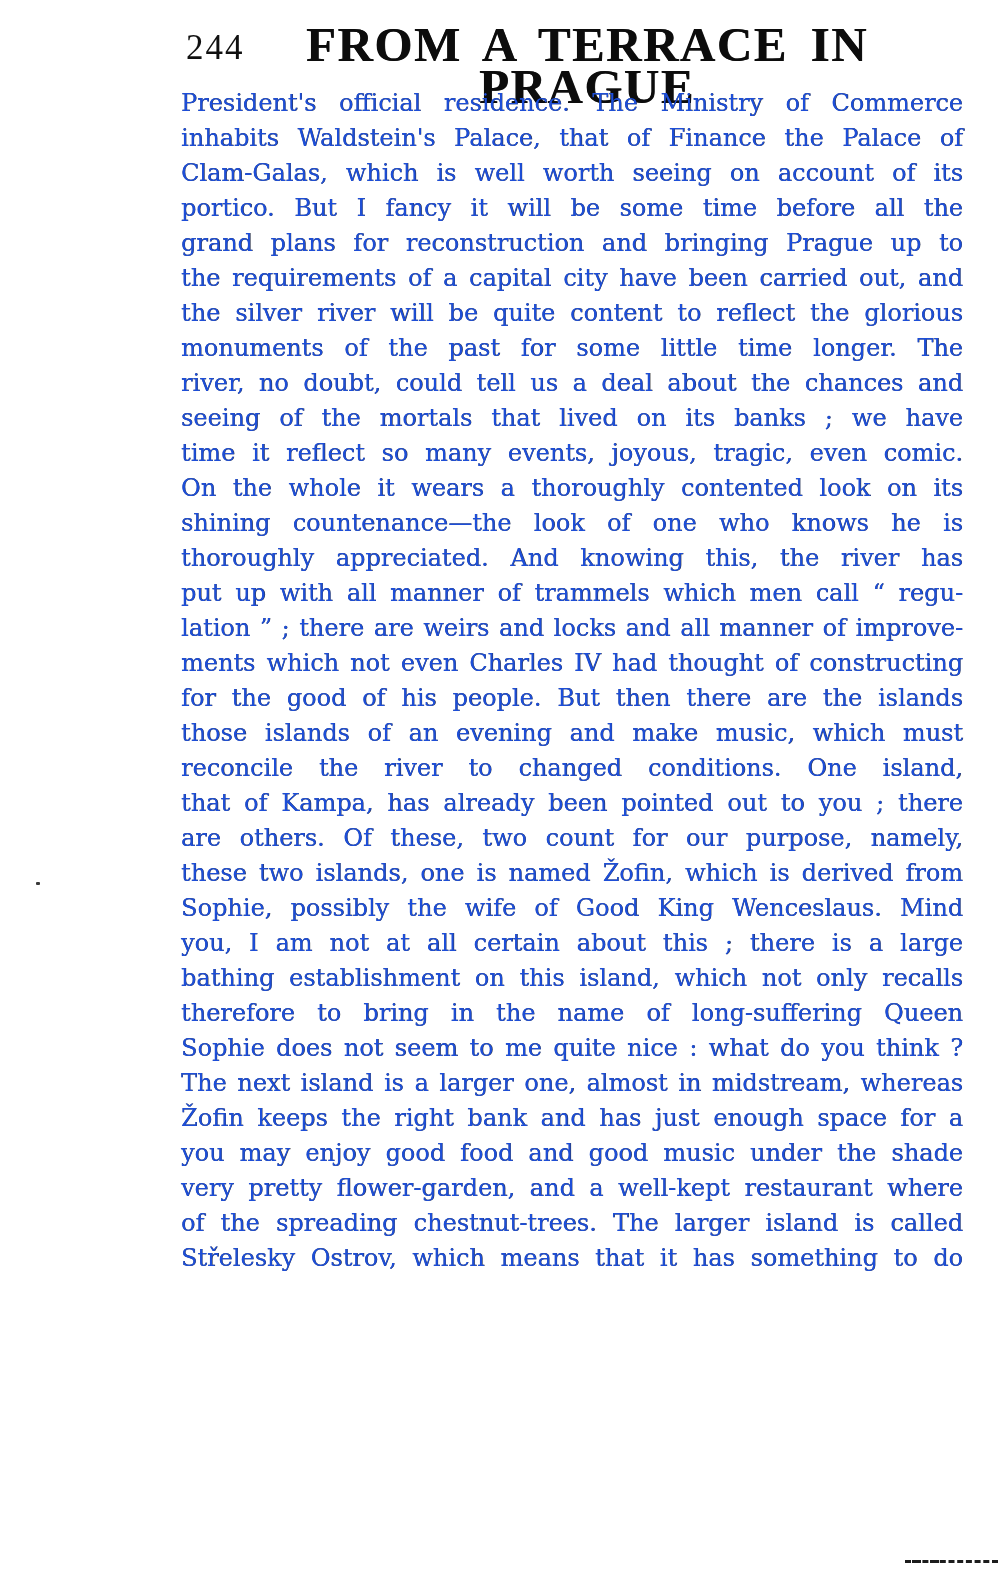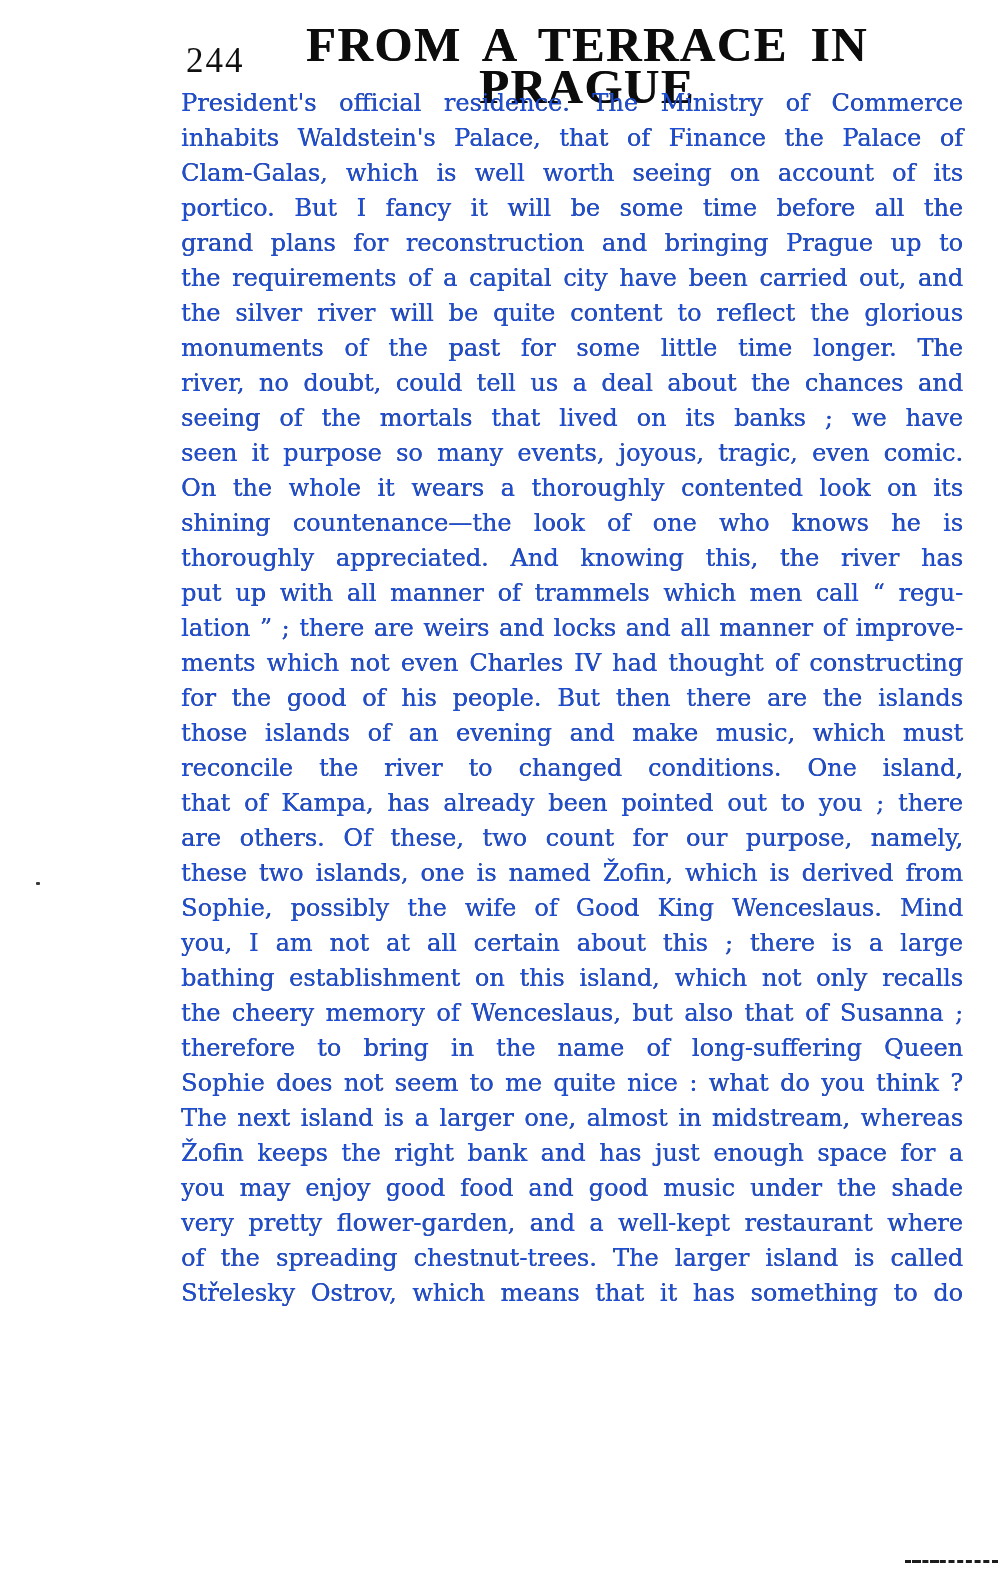--- a/index.html
+++ b/index.html
@@ -20,21 +20,21 @@
     position: absolute;
     top: 24px;
     left: 181px;
     width: 782px;
     height: 44px;
     font-family: "Liberation Serif", serif;
   }
   .page-number {
     position: absolute;
     left: 5px;
-    top: 18px;
+    top: 5px;
     font-size: 35px;
     line-height: 38px;
     letter-spacing: 2px;
     color: #101010;
   }
   .running-title {
     position: absolute;
     left: 30px;
     right: 0;
     top: 0;
@@ -108,37 +108,36 @@
     <div class="text-line">President's official residence. The Ministry of Commerce</div>
     <div class="text-line">inhabits Waldstein's Palace, that of Finance the Palace of</div>
     <div class="text-line">Clam-Galas, which is well worth seeing on account of its</div>
     <div class="text-line">portico. But I fancy it will be some time before all the</div>
     <div class="text-line">grand plans for reconstruction and bringing Prague up to</div>
     <div class="text-line">the requirements of a capital city have been carried out, and</div>
     <div class="text-line">the silver river will be quite content to reflect the glorious</div>
     <div class="text-line">monuments of the past for some little time longer. The</div>
     <div class="text-line">river, no doubt, could tell us a deal about the chances and</div>
     <div class="text-line">seeing of the mortals that lived on its banks ; we have</div>
-    <div class="text-line">seen it purpose so many events, joyous, tragic, even comic.</div>
+    <div class="text-line">time it reflect so many events, joyous, tragic, even comic.</div>
     <div class="text-line">On the whole it wears a thoroughly contented look on its</div>
     <div class="text-line">shining countenance—the look of one who knows he is</div>
     <div class="text-line">thoroughly appreciated. And knowing this, the river has</div>
     <div class="text-line">put up with all manner of trammels which men call “ regu-</div>
     <div class="text-line">lation ” ; there are weirs and locks and all manner of improve-</div>
     <div class="text-line">ments which not even Charles IV had thought of constructing</div>
     <div class="text-line">for the good of his people. But then there are the islands</div>
     <div class="text-line">those islands of an evening and make music, which must</div>
     <div class="text-line">reconcile the river to changed conditions. One island,</div>
     <div class="text-line">that of Kampa, has already been pointed out to you ; there</div>
     <div class="text-line">are others. Of these, two count for our purpose, namely,</div>
     <div class="text-line">these two islands, one is named Žofin, which is derived from</div>
     <div class="text-line">Sophie, possibly the wife of Good King Wenceslaus. Mind</div>
     <div class="text-line">you, I am not at all certain about this ; there is a large</div>
     <div class="text-line">bathing establishment on this island, which not only recalls</div>
-    <div class="text-line">the cheery memory of Wenceslaus, but also that of Susanna ;</div>
     <div class="text-line">therefore to bring in the name of long-suffering Queen</div>
     <div class="text-line">Sophie does not seem to me quite nice : what do you think ?</div>
     <div class="text-line">The next island is a larger one, almost in midstream, whereas</div>
     <div class="text-line">Žofin keeps the right bank and has just enough space for a</div>
     <div class="text-line">you may enjoy good food and good music under the shade</div>
     <div class="text-line">very pretty flower-garden, and a well-kept restaurant where</div>
     <div class="text-line">of the spreading chestnut-trees. The larger island is called</div>
     <div class="text-line">Střelesky Ostrov, which means that it has something to do</div>
   </div>
 

